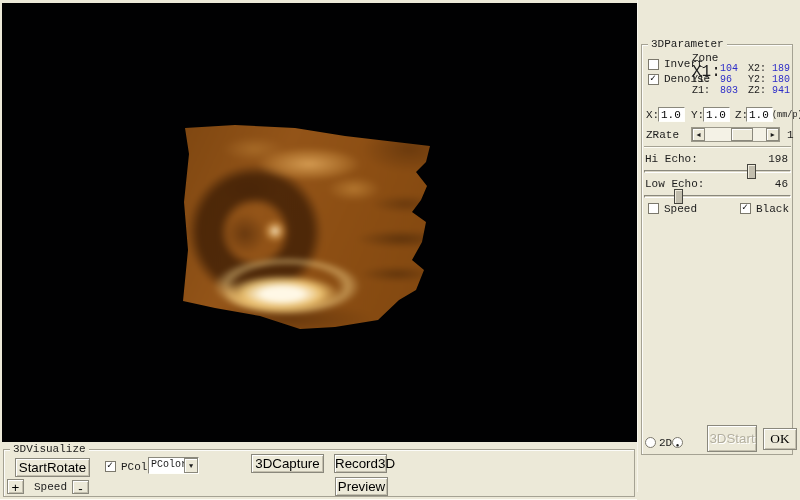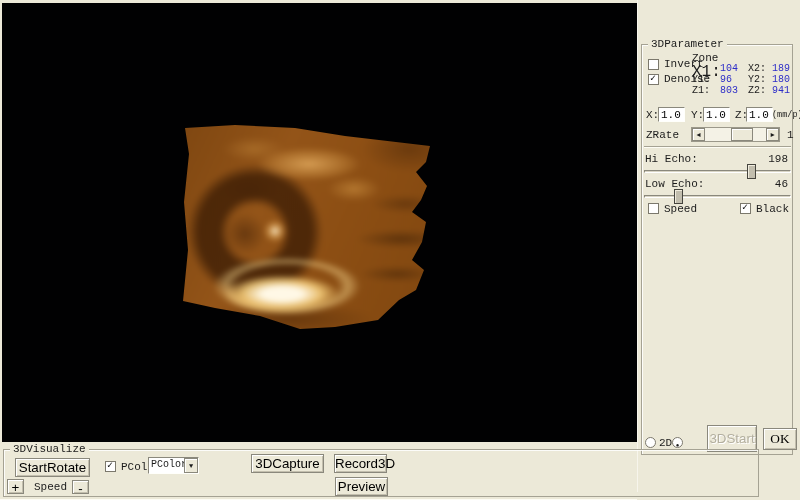--- a/index.html
+++ b/index.html
@@ -146,21 +146,21 @@
       <span class="rb-box" style="left:3px; top:392px;"><span class="rb-dot"></span></span>
       <span class="lbl" style="left:17px; top:392px;">2D</span>
       <span class="rb-box" style="left:30px; top:392px;"><span class="rb-dot">●</span></span>
       <span class="lbl" style="left:44px; top:392px;margin-left:21px;">3D</span>
       <button class="btn disabled" style="left:65px; top:380px; width:50px; height:27px;">3DStart</button>
       <button class="btn" style="left:121px; top:383px; width:34px; height:22px;font-family:Liberation Serif, serif;">OK</button>
     </div>
   </div>
 
   <div class="bottom-panel">
-    <div class="groupbox" style="left:3px; top:7px; width:756px; height:48px;">
+    <div class="groupbox" style="left:3px; top:7px; width:632px; height:48px;">
       <span class="gb-title">3DVisualize</span>
 
       <button class="btn" style="left:11px; top:8px; width:75px; height:19px;">StartRotate</button>
       <button class="btn" style="left:3px; top:29px; width:17px; height:15px;">+</button>
       <span class="lbl" style="left:30px; top:31px;">Speed</span>
       <button class="btn" style="left:68px; top:30px; width:17px; height:14px;">-</button>
 
       <span class="cb-box" style="left:101px; top:11px;">
           <span class="cb-mark">✓</span>
         </span>

